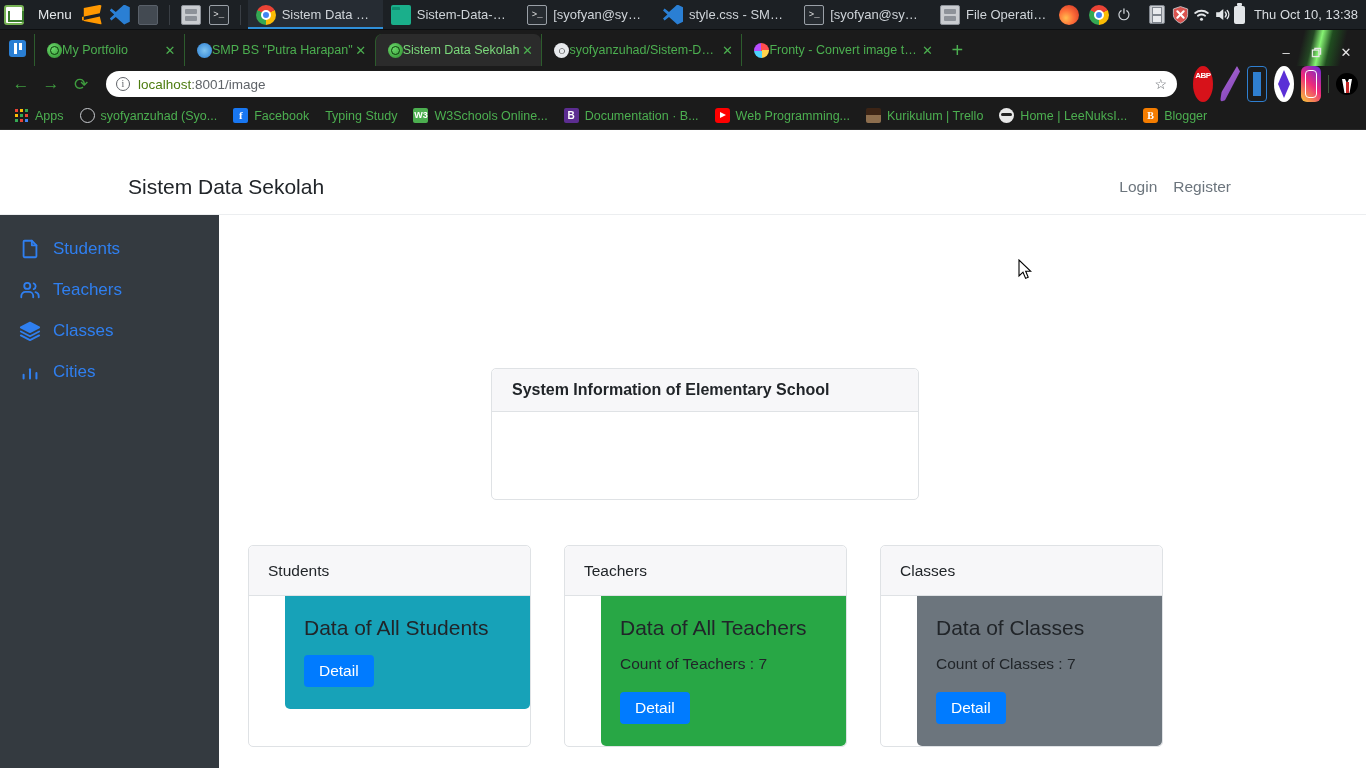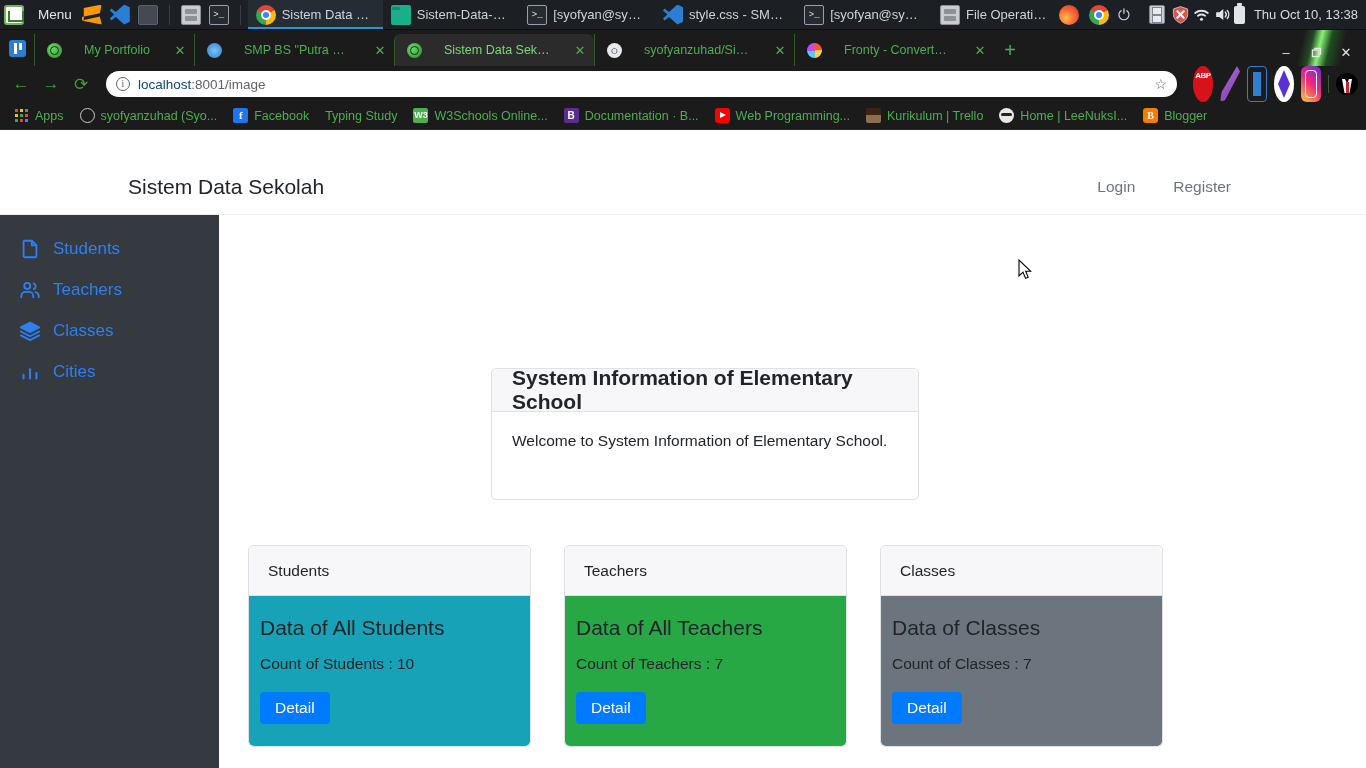--- a/index.html
+++ b/index.html
@@ -91,21 +91,21 @@
     pointer-events: none; z-index: 5;
   }
   .tabstrip-pin {
     width: 34px; height: 36px; display: flex; align-items: center; justify-content: center;
   }
   .pin-icon { width: 17px; height: 17px; background: #2a7fd4; border-radius: 3px; position: relative; }
   .pin-icon::before { content:""; position:absolute; left:5px; top:3px; width:3px; height:11px; background:#fff; }
   .pin-icon::after { content:""; position:absolute; left:10px; top:3px; width:3px; height:7px; background:#fff; }
   .tab {
     height: 32px; display: flex; align-items: center;
-    padding: 0 6px 0 12px; gap: 22px;
+    padding: 0 6px 0 12px; gap: 0;
     min-width: 150px; max-width: 200px;
     font-size: 12.5px; color: #4caf50;
     border-left: 1px solid #2d5c2d;
     position: relative;
   }
   .tab.active { background: #2b2b2b; border-radius: 7px 7px 0 0; color: #7bd87b; }
   .tab-fav { width: 15px; height: 15px; flex: 0 0 auto; border-radius: 50%; }
   .fav-globe { background: radial-gradient(circle at 35% 35%, #6ad96a, #2e8b2e); position: relative; }
   .fav-globe::after { content:""; position:absolute; inset:3px; border-radius:50%; border:1px solid #0c3b0c; }
   .fav-gear { background: radial-gradient(circle, #7fc3ef, #2a7fd4); }
@@ -124,21 +124,21 @@
   }
   .navbtn { width: 26px; height: 26px; display: flex; align-items: center; justify-content: center; color: #3f9d3f; font-size: 17px; }
   .omnibox {
     flex: 1 1 auto; height: 26px; background: #ffffff; border-radius: 13px;
     display: flex; align-items: center; gap: 8px; padding: 0 10px;
     margin: 0 8px; font-size: 13.5px; color: #202124; min-width: 0;
   }
   .info-circle { width: 14px; height: 14px; border: 1.3px solid #5f6368; border-radius: 50%;
                  color: #5f6368; font-size: 10px; line-height: 12px; text-align: center; flex: 0 0 auto;
                  font-family: "Liberation Serif", serif; }
-  .url-host { color: #0c4a6e; }
+  .url-host { color: #4d7c0f; }
   .url-rest { color: #5f6368; }
   .star { margin-left: auto; color: #5f6368; font-size: 14px; }
   .ext-icons { display: flex; align-items: center; gap: 7px; padding-left: 4px; z-index: 10; }
   .ext { width: 20px; height: 36px; border-radius: 4px; position: relative; flex: 0 0 auto; }
   .ext-abp { background: #d7121a; border-radius: 50%; color:#fff; font-size:8px; font-weight:bold;
              line-height:20px; text-align:center; letter-spacing:-0.5px; }
   .ext-feather { background: linear-gradient(135deg, #b06ad9, #7a3fb0); clip-path: polygon(85% 0,100% 15%,25% 95%,0 100%,8% 72%); }
   .ext-grid { background: #1b1b1b; border: 1px solid #2f7fd0; }
   .ext-grid::after { content:""; position:absolute; inset:5px; background:#2f7fd0; }
   .ext-diamond { background: #ffffff; border-radius: 50%; }
@@ -182,45 +182,45 @@
   .bm-blogger { background:#f57d00; border-radius:3px; color:#fff; font-size:10px; font-weight:bold;
                 text-align:center; line-height:15px; font-family:"Liberation Serif",serif; }
 
   
   #page { position: absolute; top: 130px; left: 0; width: 1366px; height: 638px; background: #ffffff; overflow: hidden; }
   #navbar {
     height: 55px; background: #ffffff; border-bottom: 1px solid #eceef0;
     display: flex; align-items: center; padding: 0 135px 0 128px;
   }
   #brand { font-size: 21px; color: #212529; }
-  #navlinks { margin-left: auto; display: flex; align-items: center; gap: 38px; }
+  #navlinks { margin-left: auto; display: flex; align-items: center; gap: 16px; }
   .navlink { font-size: 15.5px; color: #6c757d; }
 
   #sidebar {
     position: absolute; top: 55px; left: 0; width: 219px; height: 690px;
     background: #343a40; padding-top: 13px;
   }
   .side-item { display: flex; align-items: center; gap: 12px; height: 41px; padding-left: 19px; }
   .side-label { font-size: 17px; color: #2f7ff0; }
   .side-icon { width: 22px; height: 22px; flex: 0 0 auto; display: block; }
 
   #content { position: absolute; top: 55px; left: 219px; width: 1147px; height: 690px; background: #ffffff; }
   .card { background: #ffffff; border: 1px solid #dfe2e5; border-radius: 5px; }
   .card-header { background: #f7f7f9; border-bottom: 1px solid #dfe2e5; border-radius: 5px 5px 0 0; }
 
   #info-card { position: absolute; left: 272px; top: 153px; width: 428px; height: 132px; }
   #info-card .card-header { height: 43px; display: flex; align-items: center; padding: 0 20px; }
-  #info-title { font-size: 21px; font-weight: bold; color: #212529; }
+  #info-title { font-size: 16px; font-weight: bold; color: #212529; }
   #info-body { padding: 20px; font-size: 15.5px; color: #212529; }
 
   #cards-row { position: absolute; left: 29px; top: 330px; width: 942px; display: flex; gap: 33px; }
   .stat-card { width: 283px; }
   .stat-card .card-header { height: 50px; display: flex; align-items: center; padding: 0 19px; }
   .stat-head-label { font-size: 15.5px; color: #212529; }
-  .stat-body { border-radius: 0 0 5px 5px; padding: 20px 11px 22px; color: #212529; }
+  .stat-body { border-radius: 0 0 5px 5px; padding: 20px 19px 22px; color: #212529; margin-left: 36px; }
   .stat-title { font-size: 21px; margin-bottom: 15px; }
   .stat-count { font-size: 15.5px; margin-bottom: 19px; }
   .btn-detail {
     display: inline-block; background: #007bff; color: #ffffff;
     font-size: 15.5px; padding: 7px 15px; border-radius: 4px; border: none;
   }
 
   #cursor { position: absolute; left: 1018px; top: 259px; width: 14px; height: 21px; z-index: 60; pointer-events: none; }
 </style>
 </head>
@@ -442,32 +442,30 @@
         <span class="side-label">Cities</span>
       </div>
     </div>
 
     <div id="content">
 
       <div id="info-card" class="card">
         <div class="card-header">
           <span id="info-title">System Information of Elementary School</span>
         </div>
-        <div id="info-body">Welcome to System Information of Elementary School.</div>
       </div>
 
       <div id="cards-row">
 
         <div class="stat-card card">
           <div class="card-header">
             <span class="stat-head-label">Students</span>
           </div>
           <div class="stat-body" style="background:#17a2b8">
             <div class="stat-title">Data of All Students</div>
-            <div class="stat-count">Count of Students : 10</div>
             <button class="btn-detail">Detail</button>
           </div>
         </div>
 
         <div class="stat-card card">
           <div class="card-header">
             <span class="stat-head-label">Teachers</span>
           </div>
           <div class="stat-body" style="background:#28a745">
             <div class="stat-title">Data of All Teachers</div>

